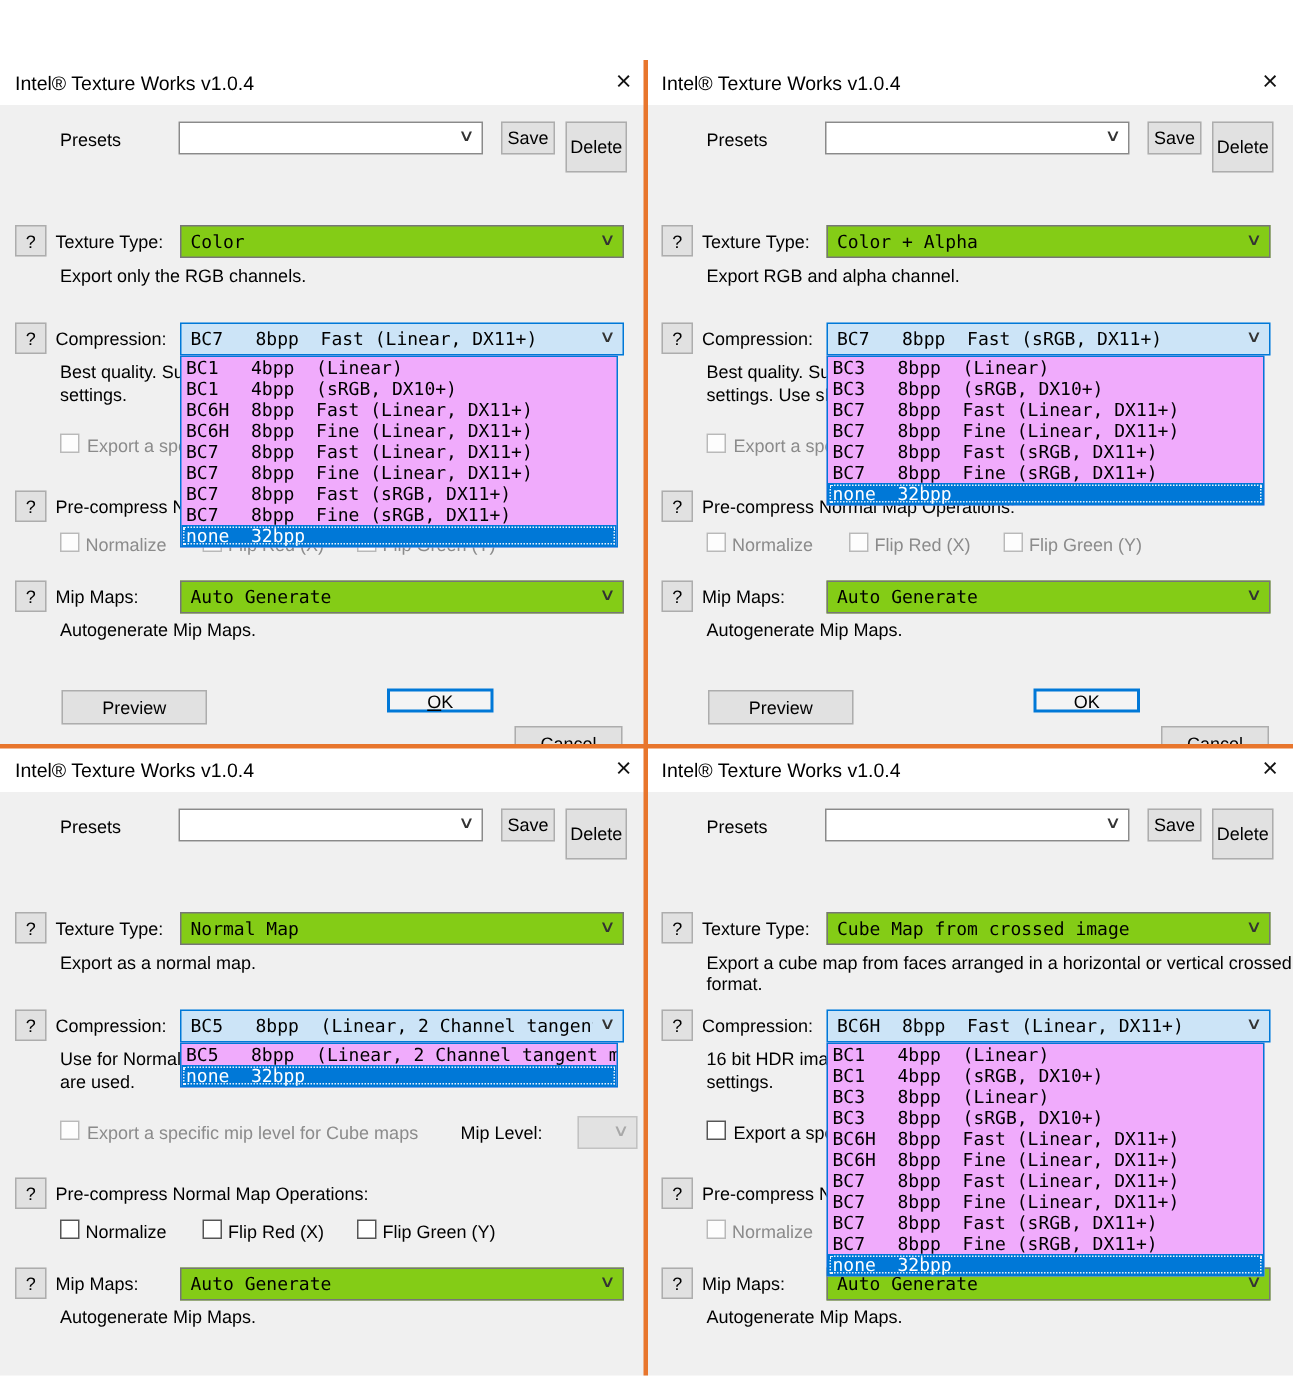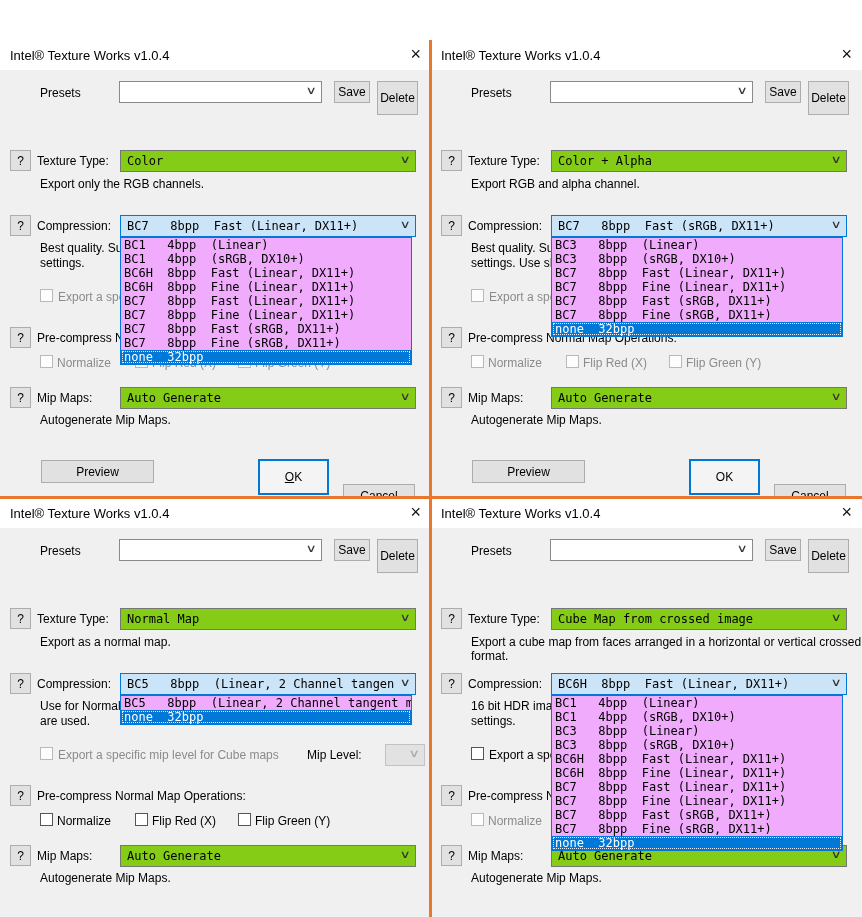--- a/index.html
+++ b/index.html
@@ -53,22 +53,22 @@
   .exp-cb{left:40px;top:249px;} .exp-lbl{left:58px;top:250px;}
   .ml-lbl{left:307px;top:250px;}
   .ml-combo{left:385px;top:246px;width:40px;}
   .help-pc{top:287px;} .pc-lbl{left:37px;top:291px;}
   .op-cb0{left:40px;top:315px;} .op-lbl0{left:57px;top:316px;}
   .op-cb1{left:135px;top:315px;} .op-lbl1{left:152px;top:316px;}
   .op-cb2{left:238px;top:315px;} .op-lbl2{left:255px;top:316px;}
   .help-mm{top:347px;} .mm-lbl{left:37px;top:351px;}
   .mm-combo{left:120px;top:347px;width:296px;}
   .mm-desc{left:40px;top:373px;}
-  .btn.preview{left:41px;top:420px;width:113px;height:23px;}
-  .btn.ok{left:258px;top:419px;width:71px;height:36px;}
+  .btn.preview{left:41px;top:420px;width:97px;height:23px;}
+  .btn.ok{left:258px;top:419px;width:71px;height:16px;}
   .btn.cancel{left:343px;top:444px;width:72px;height:23px;}
 </style>
 </head>
 <body>
 
 <div class="grid">
   <div class="panel-host">
   <div class="panel">
     <div class="titlebar">
       <span class="title">Intel® Texture Works v1.0.4</span>

